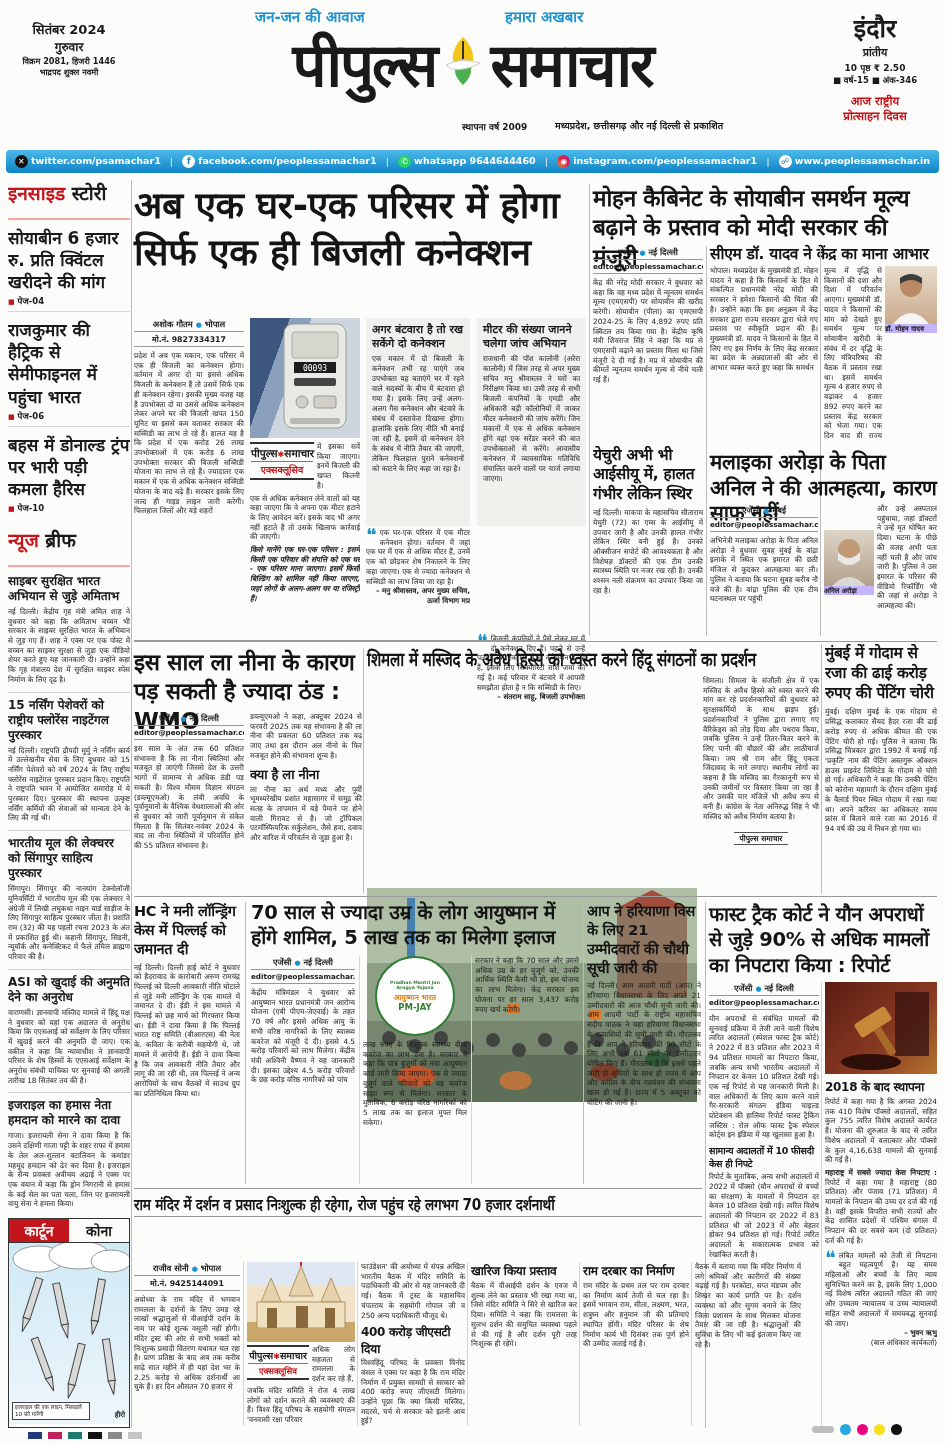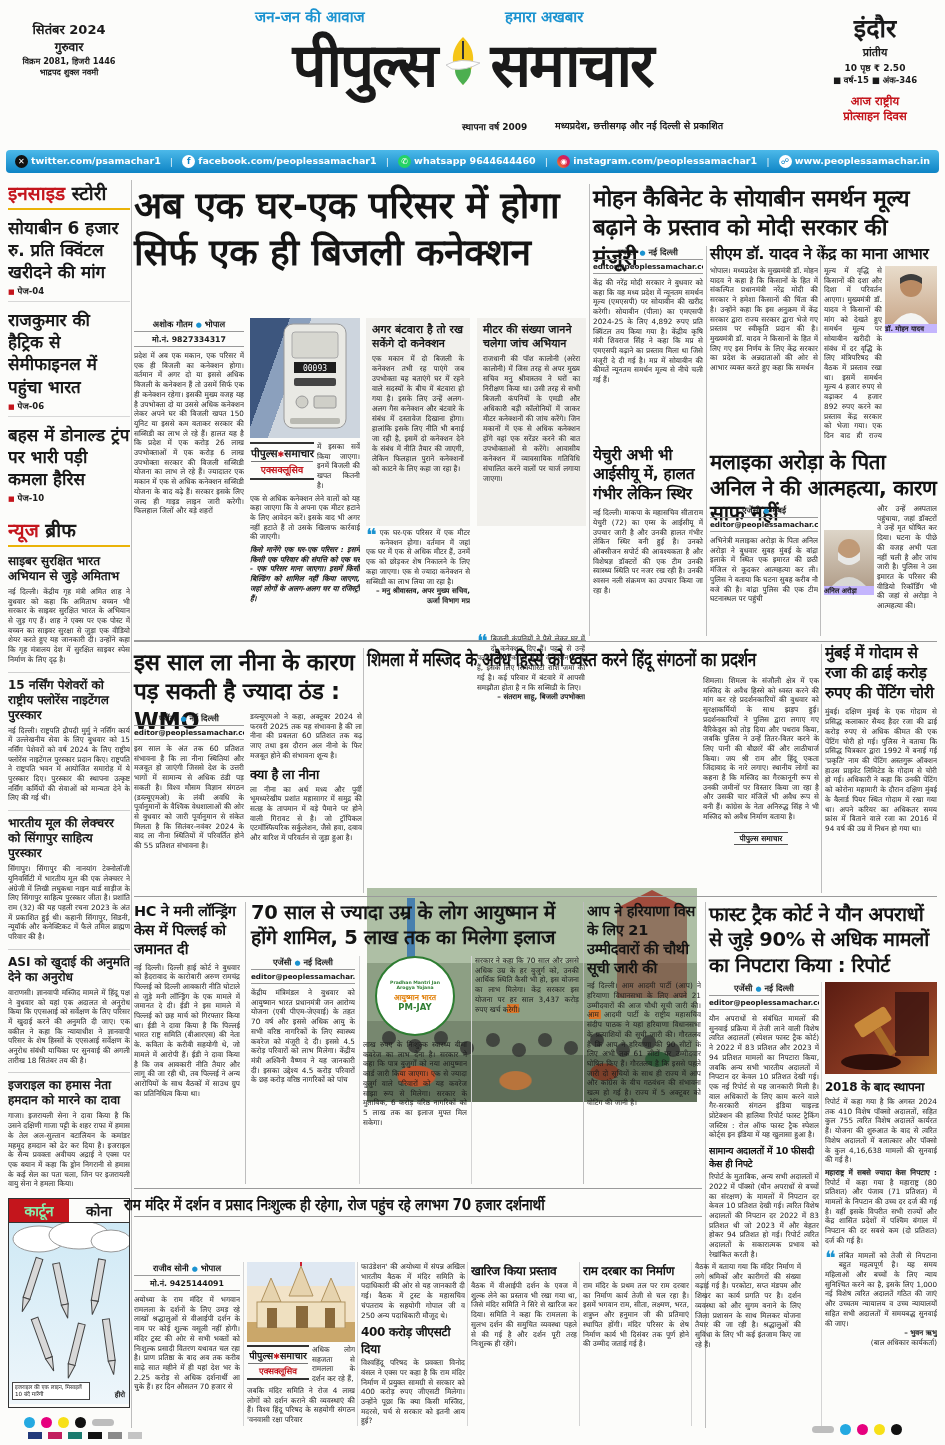--- a/index.html
+++ b/index.html
@@ -21,21 +21,21 @@
   .badge{border-top:2px solid #333;border-bottom:2px solid #333;text-align:center;padding:2px 1px;}
   .badge .b1{font-size:10.5px;font-weight:bold;white-space:nowrap;}
   .badge .b1 .mk{color:#c4151c;font-size:8px;}
   .badge .b2{font-size:9.5px;font-weight:bold;color:#c4151c;border-top:1px solid #777;margin-top:1px;padding-top:1px;}
   .gbox{background:#f1f0ec;padding:5px 6px;overflow:hidden;}
   .gbox h5{margin:0 0 3px;font-size:11px;line-height:1.25;font-weight:bold;}
   .gbox p{margin:0;font-size:7.2px;line-height:1.4;text-align:justify;}
   .qt{position:relative;font-size:7.2px;line-height:1.35;text-align:justify;}
   .qmark{color:#1b93d0;font-size:20px;line-height:14px;float:left;margin-right:3px;font-family:"DejaVu Serif","Liberation Serif",serif;}
   .qa{display:block;text-align:right;font-weight:bold;}
-  .sh{font-size:19px;font-weight:bold;border-bottom:2px solid #eab308;padding-bottom:2px;margin:0 0 7px;}
+  .sh{font-size:19px;font-weight:bold;border-bottom:2px solid #fca5a5;padding-bottom:12px;margin:0 0 7px;}
   .red{color:#c4151c;}
   .blue{color:#1b93d0;}
   .ins{border-bottom:1px solid #d7d7d7;margin-bottom:7px;padding-bottom:5px;}
   .ins .t{font-size:17px;font-weight:bold;line-height:1.3;}
   .ins .pg{font-size:8.5px;font-weight:bold;margin-top:2px;}
   .ins .pg .rs{color:#c4151c;font-size:7px;}
   .brief{border-top:1px solid #cfcfcf;padding-top:5px;margin-bottom:7px;}
   .brief h4{margin:0 0 3px;font-size:12px;line-height:1.25;}
   .brief p{margin:0;}
   .sub{font-weight:bold;}
@@ -133,21 +133,21 @@
       <h4>ASI को खुदाई की अनुमति देने का अनुरोध</h4>
       <p class="bt">वाराणसी। ज्ञानवापी मस्जिद मामले में हिंदू पक्ष ने बुधवार को यहां एक अदालत से अनुरोध किया कि एएसआई को सर्वेक्षण के लिए परिसर में खुदाई करने की अनुमति दी जाए। एक वकील ने कहा कि न्यायाधीश ने ज्ञानवापी परिसर के शेष हिस्सों के एएसआई सर्वेक्षण के अनुरोध संबंधी याचिका पर सुनवाई की अगली तारीख 18 सितंबर तय की है।</p>
     </div>
     <div class="brief">
       <h4>इजराइल का हमास नेता हमदान को मारने का दावा</h4>
       <p class="bt">गाजा। इजरायली सेना ने दावा किया है कि उसने दक्षिणी गाजा पट्टी के शहर राफा में हमास के तेल अल-सुल्तान बटालियन के कमांडर महमूद हमदान को ढेर कर दिया है। इजराइल के सैन्य प्रवक्ता अवीचय अद्राई ने एक्स पर एक बयान में कहा कि ड्रोन निगरानी से हमास के कई सेल का पता चला, जिन पर इजरायली वायु सेना ने हमला किया।</p>
     </div>
 
     <div style="border:1px solid #333;margin-top:2px;height:208px;flex:none;position:relative;">
       <div style="display:flex;border-bottom:1px solid #333;">
-        <div style="flex:1;background:#c4151c;color:#86efac;font-weight:bold;font-size:14px;text-align:center;padding:2px 0;">कार्टून</div>
+        <div style="flex:1;background:#c4151c;color:#ffffff;font-weight:bold;font-size:14px;text-align:center;padding:2px 0;">कार्टून</div>
         <div style="flex:1;font-weight:bold;font-size:14px;text-align:center;padding:2px 0;">कोना</div>
       </div>
       <div style="position:relative;height:181px;background:linear-gradient(180deg,#cfe9f5,#eef6fb);">
         <svg width="120" height="181" viewBox="0 0 120 181">
           <ellipse cx="30" cy="16" rx="26" ry="13" fill="#fff" stroke="#999"></ellipse>
           <ellipse cx="70" cy="12" rx="30" ry="14" fill="#fff" stroke="#999"></ellipse>
           <ellipse cx="102" cy="18" rx="20" ry="11" fill="#fff" stroke="#999"></ellipse>
           <g fill="#d8d8d8" stroke="#444" stroke-width="1">
             <g transform="rotate(18 22 60)">
                 <rect x="19" y="34" width="7" height="42"></rect>
@@ -416,21 +416,21 @@
     </div>
     <div class="qt" style="margin-top:5px;">
       <span class="qmark">❝</span>
       <span>लंबित मामलों को तेजी से निपटाना बहुत महत्वपूर्ण है। यह समय महिलाओं और बच्चों के लिए न्याय सुनिश्चित करने का है, इसके लिए 1,000 नई विशेष त्वरित अदालतें गठित की जाएं और उच्चतम न्यायालय व उच्च न्यायालयों सहित सभी अदालतों में समयबद्ध सुनवाई की जाए।</span>
       <span class="qa">– भुवन ऋभु</span>
       <span class="qa" style="font-weight:normal;">(बाल अधिकार कार्यकर्ता)</span>
     </div>
   </div>
 
   <div class="hl" style="left:134px;top:1188px;width:568px;"></div>
-  <div class="abs hd" style="left:124px;top:1193px;width:568px;font-size:15.5px;"><span class="sq" style="transform:scaleX(.88);">राम मंदिर में दर्शन व प्रसाद निःशुल्क ही रहेगा, रोज पहुंच रहे लगभग 70 हजार दर्शनार्थी</span></div>
+  <div class="abs hd" style="left:134px;top:1193px;width:568px;font-size:15.5px;"><span class="sq" style="transform:scaleX(.88);">राम मंदिर में दर्शन व प्रसाद निःशुल्क ही रहेगा, रोज पहुंच रहे लगभग 70 हजार दर्शनार्थी</span></div>
   <div class="hl" style="left:134px;top:1216px;width:568px;"></div>
 
   <div class="abs" style="left:134px;top:1262px;width:106px;height:164px;overflow:hidden;">
     <div class="byl"><span>राजीव सोनी</span> <span class="bdot">●</span> <span>भोपाल</span></div>
     <div class="ph">मो.नं. 9425144091</div>
     <div class="bt">अयोध्या के राम मंदिर में भगवान रामलला के दर्शनों के लिए उमड़ रहे लाखों श्रद्धालुओं से वीआईपी दर्शन के नाम पर कोई शुल्क वसूली नहीं होगी। मंदिर ट्रस्ट की ओर से सभी भक्तों को निःशुल्क प्रसादी वितरण यथावत चल रहा है। प्राण प्रतिष्ठा के बाद अब तक करीब साढ़े सात महीने में ही यहां देश भर के 2.25 करोड़ से अधिक दर्शनार्थी आ चुके हैं। हर दिन औसतन 70 हजार से</div>
   </div>
   <div class="vl" style="left:243px;top:1262px;height:164px;background:#d4d4d4;"></div>
 
   <div class="abs" style="left:247px;top:1262px;width:108px;height:164px;overflow:hidden;">

